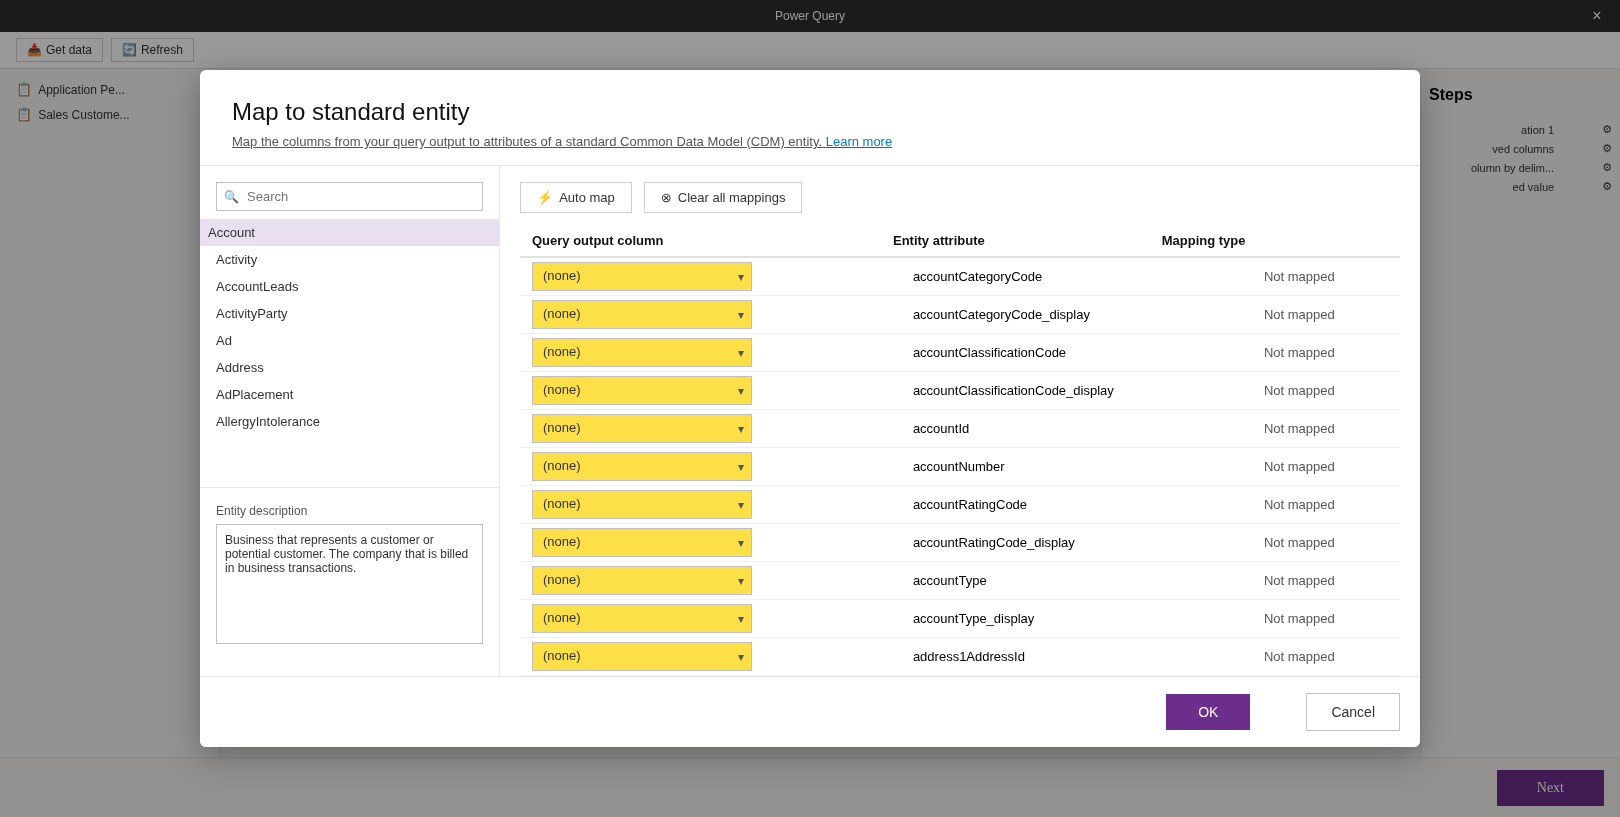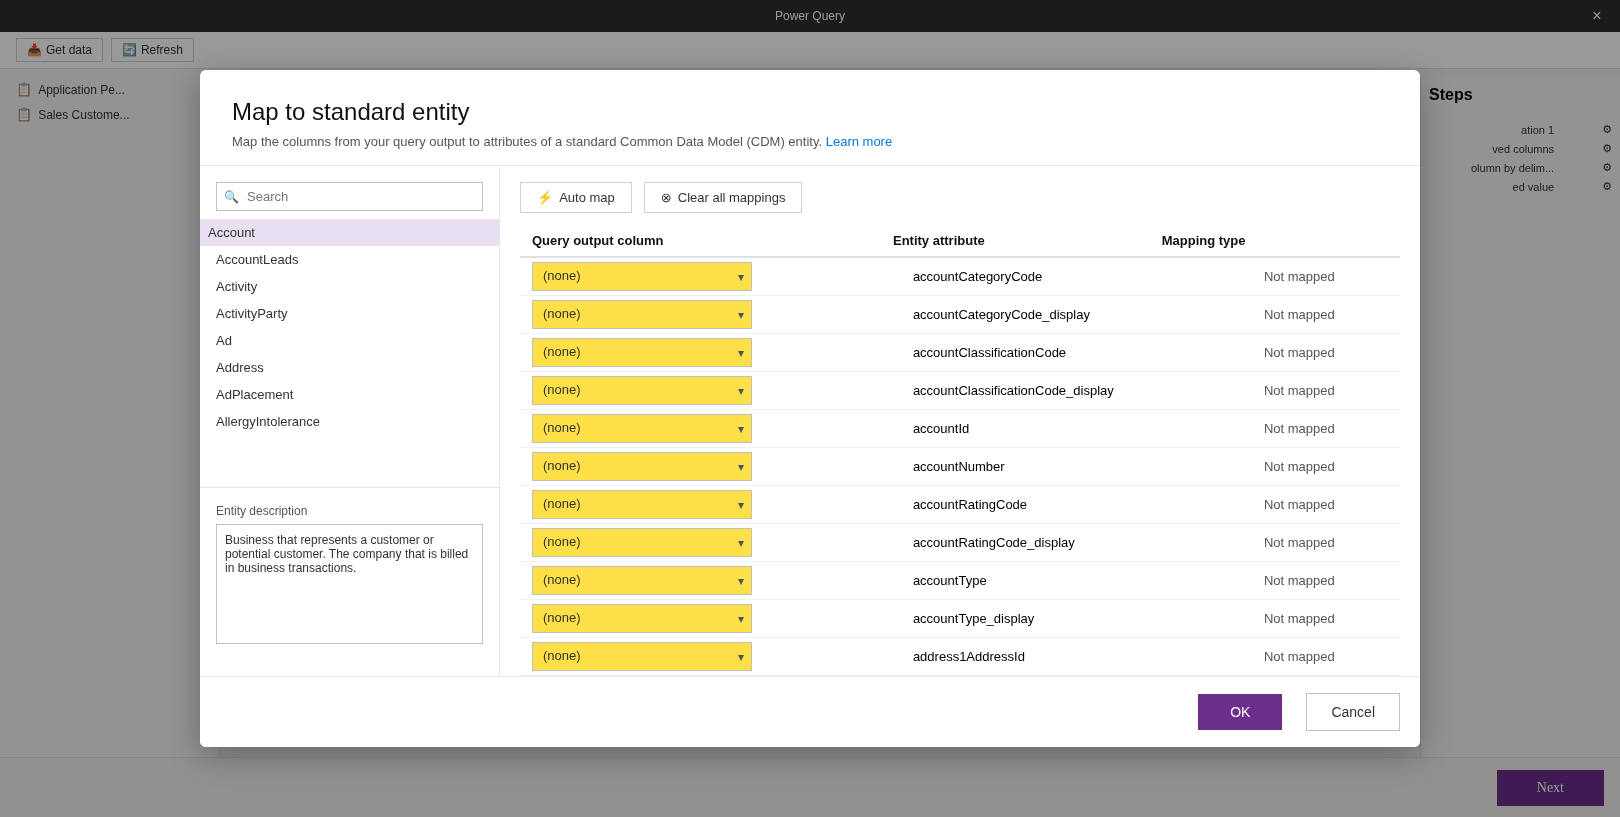--- a/index.html
+++ b/index.html
@@ -172,20 +172,21 @@
     }
     .modal-title {
       font-size: 24px;
       font-weight: 400;
       color: #111;
       margin-bottom: 8px;
     }
     .modal-subtitle {
       font-size: 13px;
       color: #555;
+      text-decoration: underline;
     }
     .modal-subtitle a {
       color: #0078d4;
       text-decoration: none;
     }
     .modal-body {
       display: flex;
       flex: 1;
       overflow: hidden;
       padding: 0;
@@ -377,20 +378,21 @@
       font-family: 'Segoe UI', sans-serif;
     }
     .btn-cancel {
       background: #fff;
       color: #333;
       border: 1px solid #c0c0c0;
       padding: 10px 24px;
       font-size: 14px;
       cursor: pointer;
       font-family: 'Segoe UI', sans-serif;
+      margin-left: 32px;
     }
 
     
     .entity-list::-webkit-scrollbar,
     .mapping-scroll-area::-webkit-scrollbar {
       width: 8px;
     }
     .entity-list::-webkit-scrollbar-track,
     .mapping-scroll-area::-webkit-scrollbar-track {
       background: #f0f0f0;
@@ -477,22 +479,22 @@
       <div class="modal-sidebar">
         <div class="modal-search-wrap">
           <div class="search-icon-wrap">
             <input type="text" class="modal-search" placeholder="Search" style="">
           </div>
         </div>
 
         <div class="entity-list">
           <div class="entity-list-inner">
             <div class="entity-item selected">Account</div>
+            <div class="entity-item">Activity</div>
             <div class="entity-item">AccountLeads</div>
-            <div class="entity-item">Activity</div>
             <div class="entity-item">ActivityParty</div>
             <div class="entity-item">Ad</div>
             <div class="entity-item">Address</div>
             <div class="entity-item">AdPlacement</div>
             <div class="entity-item">AllergyIntolerance</div>
           </div>
         </div>
 
         <div class="entity-description-section">
           <div class="entity-description-label">Entity description</div>

